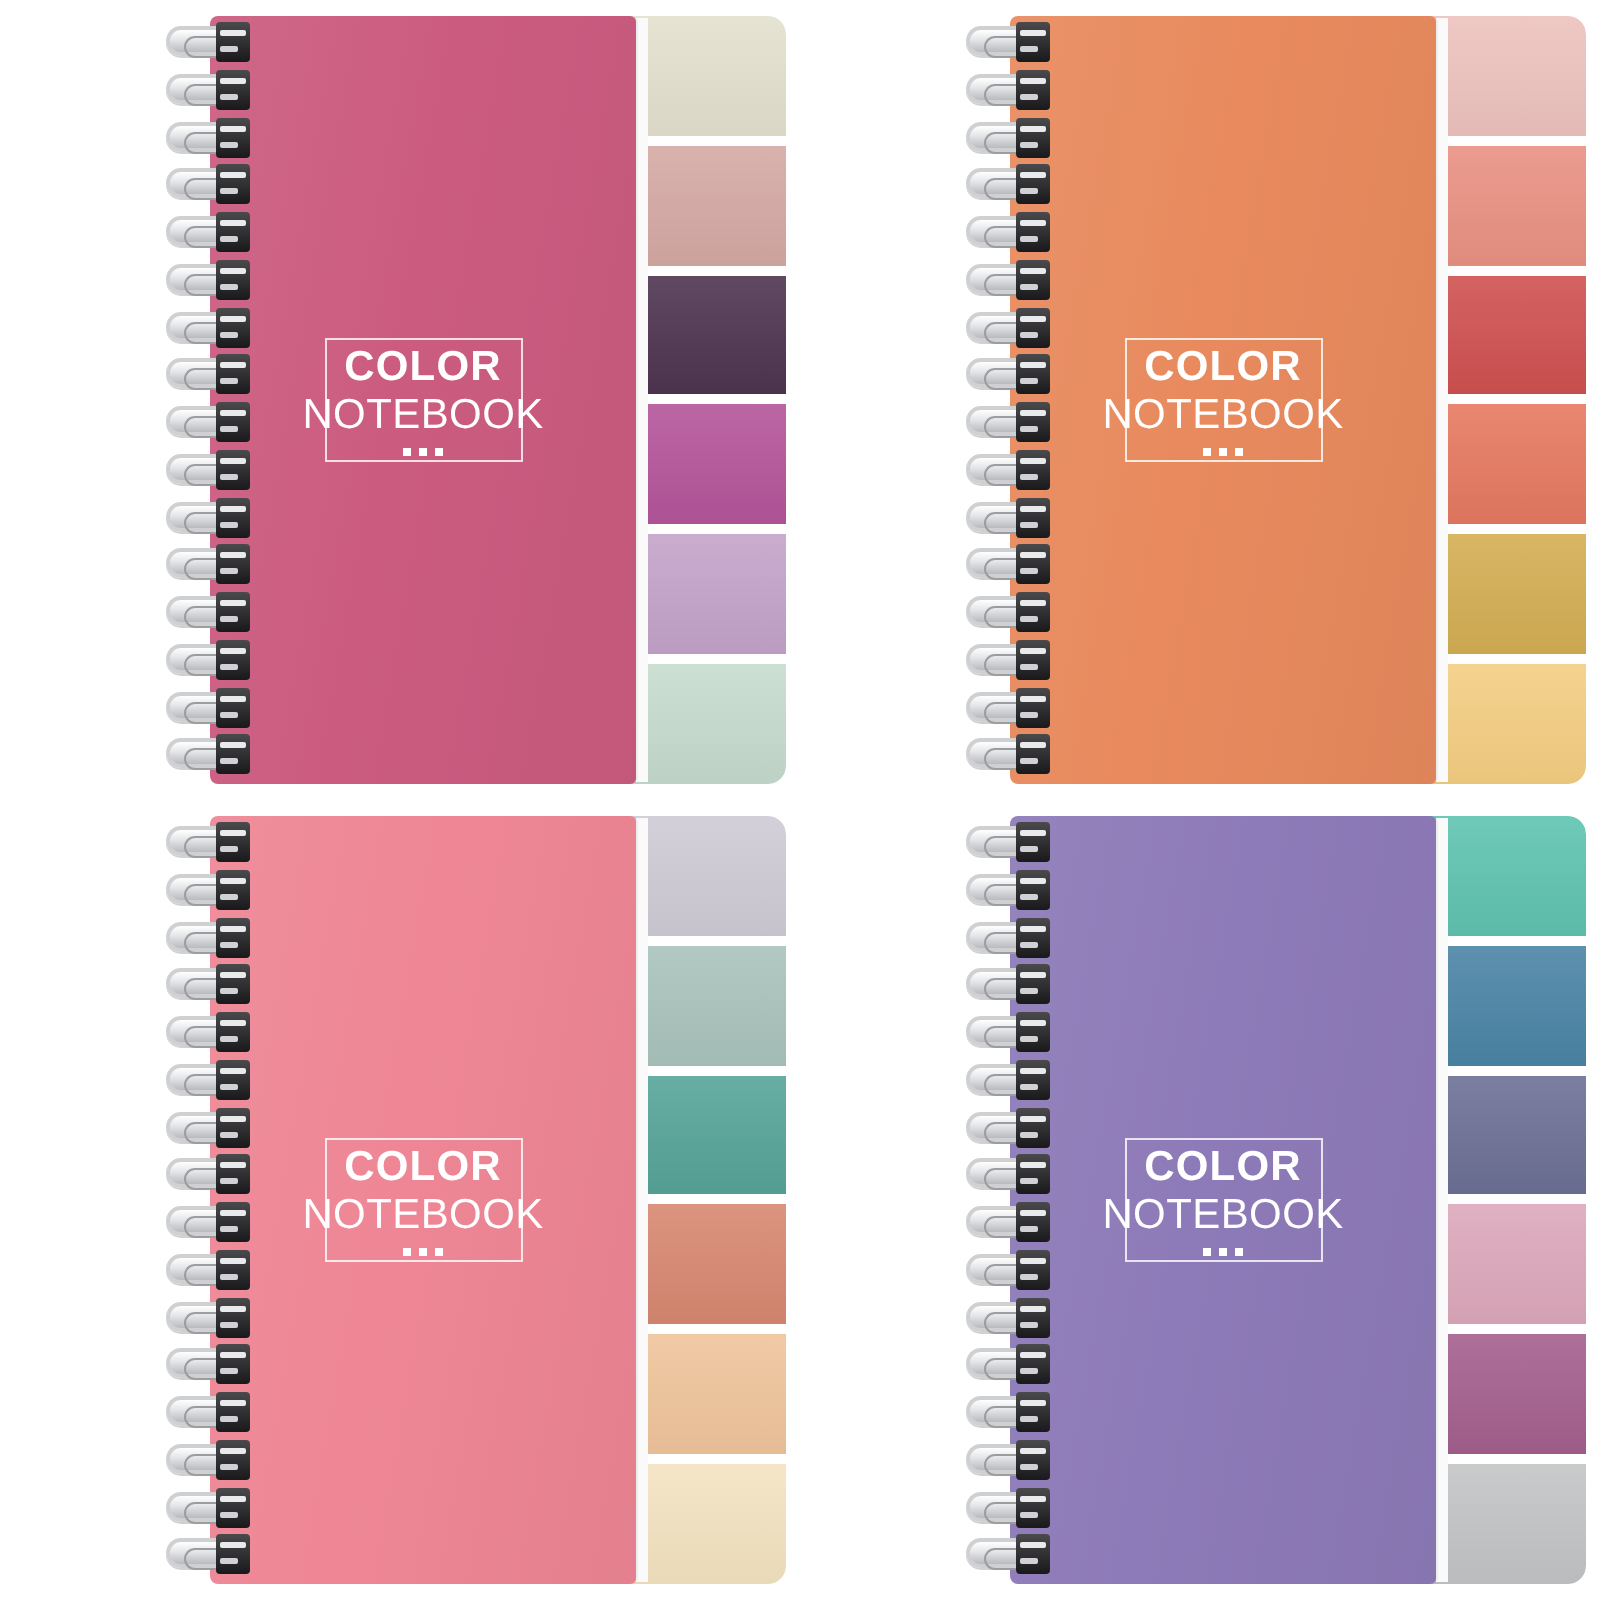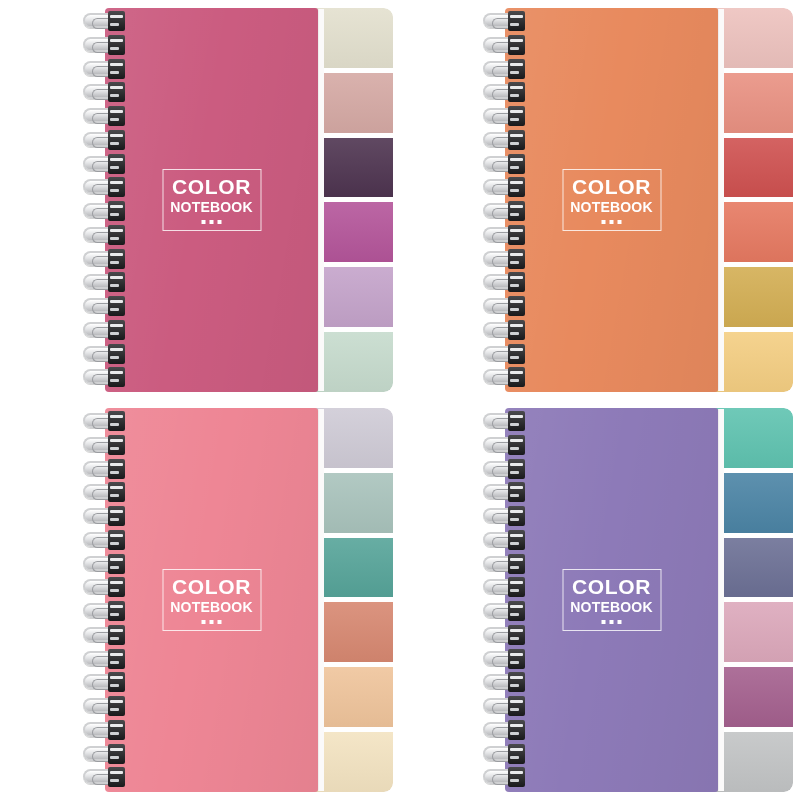--- a/index.html
+++ b/index.html
@@ -122,22 +122,22 @@
 
   .label-color {
     color: #ffffff;
     font-size: 21px;
     font-weight: 700;
     letter-spacing: 0.6px;
     line-height: 1;
   }
   .label-notebook {
     color: #ffffff;
-    font-size: 14px;
-    font-weight: 700;
+    font-size: 21px;
+    font-weight: 400;
     letter-spacing: 0.2px;
     line-height: 1;
     margin-top: 3px;
   }
   .label-dots {
     display: flex;
     gap: 4px;
     margin-top: 6px;
   }
   .label-dots i {

